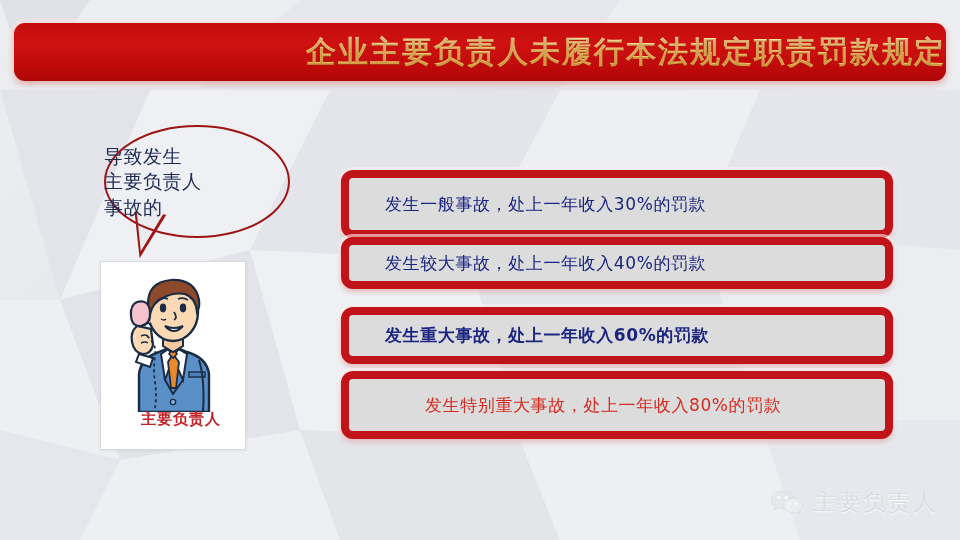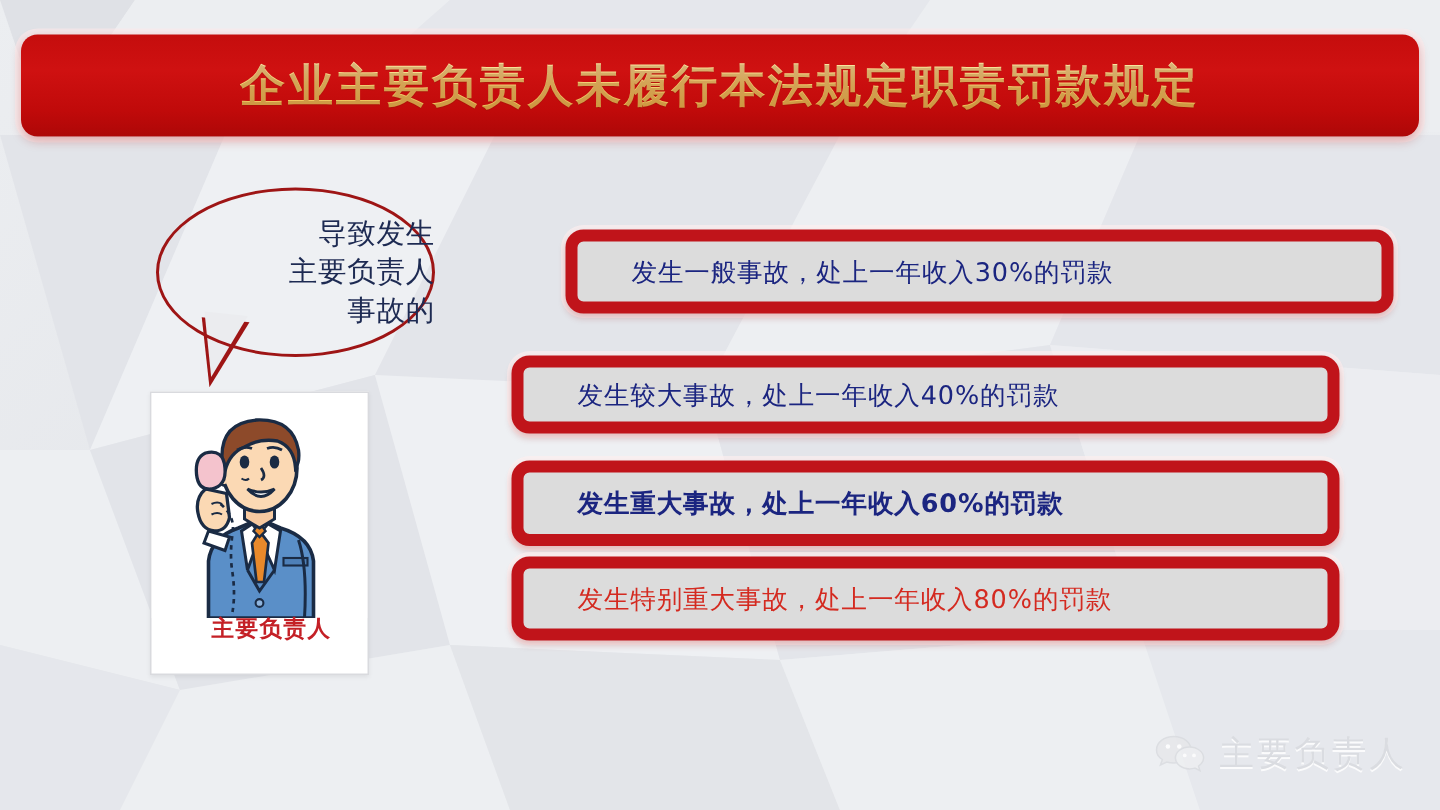--- a/index.html
+++ b/index.html
@@ -30,27 +30,27 @@
     inset: 0;
     background: linear-gradient(135deg, #eceef1 0%, #e4e6ea 40%, #eceef1 75%, #e6e8ec 100%);
   }
 
   
   #title-banner {
     position: absolute;
     left: 14px;
     top: 23px;
     width: 932px;
-    height: 68px;
+    height: 58px;
     border-radius: 11px;
     background: linear-gradient(180deg, #c50d0d 0%, #cf1111 35%, #c00a0a 75%, #ad0707 100%);
     box-shadow: 0 3px 7px rgba(170,0,0,0.28), 0 0 0 4px rgba(255,235,235,0.55);
     display: flex;
     align-items: center;
-    justify-content: center;
+    justify-content: flex-end;
   }
   #title-text {
     font-size: 30px;
     font-weight: bold;
     letter-spacing: 2px;
     color: #f7dc87;
     background: linear-gradient(180deg, #fdf0b4 0%, #f3d072 45%, #e8b94c 100%);
     -webkit-background-clip: text;
     background-clip: text;
     -webkit-text-fill-color: transparent;
@@ -94,21 +94,21 @@
     border-left: 9px solid transparent;
     border-right: 20px solid transparent;
     border-top: 43px solid #ebecef;
     transform: rotate(6deg);
   }
   #bubble-text {
     position: absolute;
     inset: 0;
     display: flex;
     flex-direction: column;
-    align-items: flex-end;
+    align-items: flex-start;
     justify-content: center;
     gap: 1px;
     z-index: 3;
   }
   #bubble-text span {
     font-size: 19px;
     line-height: 1.28;
     color: #1d2a52;
     font-weight: 500;
     letter-spacing: 0.5px;
@@ -282,30 +282,30 @@
 
       <path d="M38 92 l14 4 l-3 9 l-14 -5 Z" fill="#ffffff" stroke="#1a2b44" stroke-width="2"></path>
 
       <path d="M36 40 q12 -3 13 10 q1 12 -9 14 q-9 1 -10 -10 q-1 -11 6 -14 Z" fill="#f4c3cd" stroke="#1a2b44" stroke-width="2.2"></path>
 
       <path d="M46 74 q10 8 8 20 q-2 14 0 26 q2 14 0 26" fill="none" stroke="#1a2b44" stroke-width="1.8" stroke-dasharray="3 3"></path>
     </svg>
     <div id="person-label">主要负责人</div>
   </div>
 
-  <div class="penalty-row" style="top:153px;height:56px;margin-left:36px;">
+  <div class="penalty-row" style="top:170px;height:68px;">
     <span class="penalty-text">发生一般事故，处上一年收入30%的罚款</span>
   </div>
   <div class="penalty-row" style="top:237px;height:52px;">
     <span class="penalty-text">发生较大事故，处上一年收入40%的罚款</span>
   </div>
   <div class="penalty-row" style="top:307px;height:57px;font-weight:bold;">
     <span class="penalty-text">发生重大事故，处上一年收入60%的罚款</span>
   </div>
-  <div class="penalty-row" style="top:371px;height:56px;">
+  <div class="penalty-row" style="top:371px;height:68px;padding-left:40px;">
     <span class="penalty-text accent-red">发生特别重大事故，处上一年收入80%的罚款</span>
   </div>
 
   <div id="watermark">
     <svg id="wechat-icon" width="34" height="28" viewBox="0 0 34 28">
       <path d="M12.5 2 C6 2 1 6 1 11 C1 13.6 2.5 15.9 4.9 17.4 L3.6 21 L7.8 19 C9.2 19.4 10.8 19.6 12.5 19.6 C19 19.6 24 15.6 24 10.8 C24 6 19 2 12.5 2 Z" fill="#e6e7ea" stroke="#dadce0" stroke-width="1"></path>
       <circle cx="8.6" cy="8.6" r="1.5" fill="#ffffff"></circle>
       <circle cx="16.2" cy="8.6" r="1.5" fill="#ffffff"></circle>
       <path d="M23 9 C17.8 9 13.6 12.3 13.6 16.3 C13.6 20.3 17.8 23.6 23 23.6 C24.3 23.6 25.5 23.4 26.6 23.1 L30 24.8 L29 21.7 C31 20.4 32.4 18.5 32.4 16.3 C32.4 12.3 28.2 9 23 9 Z" fill="#eeeff1" stroke="#dadce0" stroke-width="1"></path>
       <circle cx="19.8" cy="14.6" r="1.25" fill="#ffffff"></circle>

